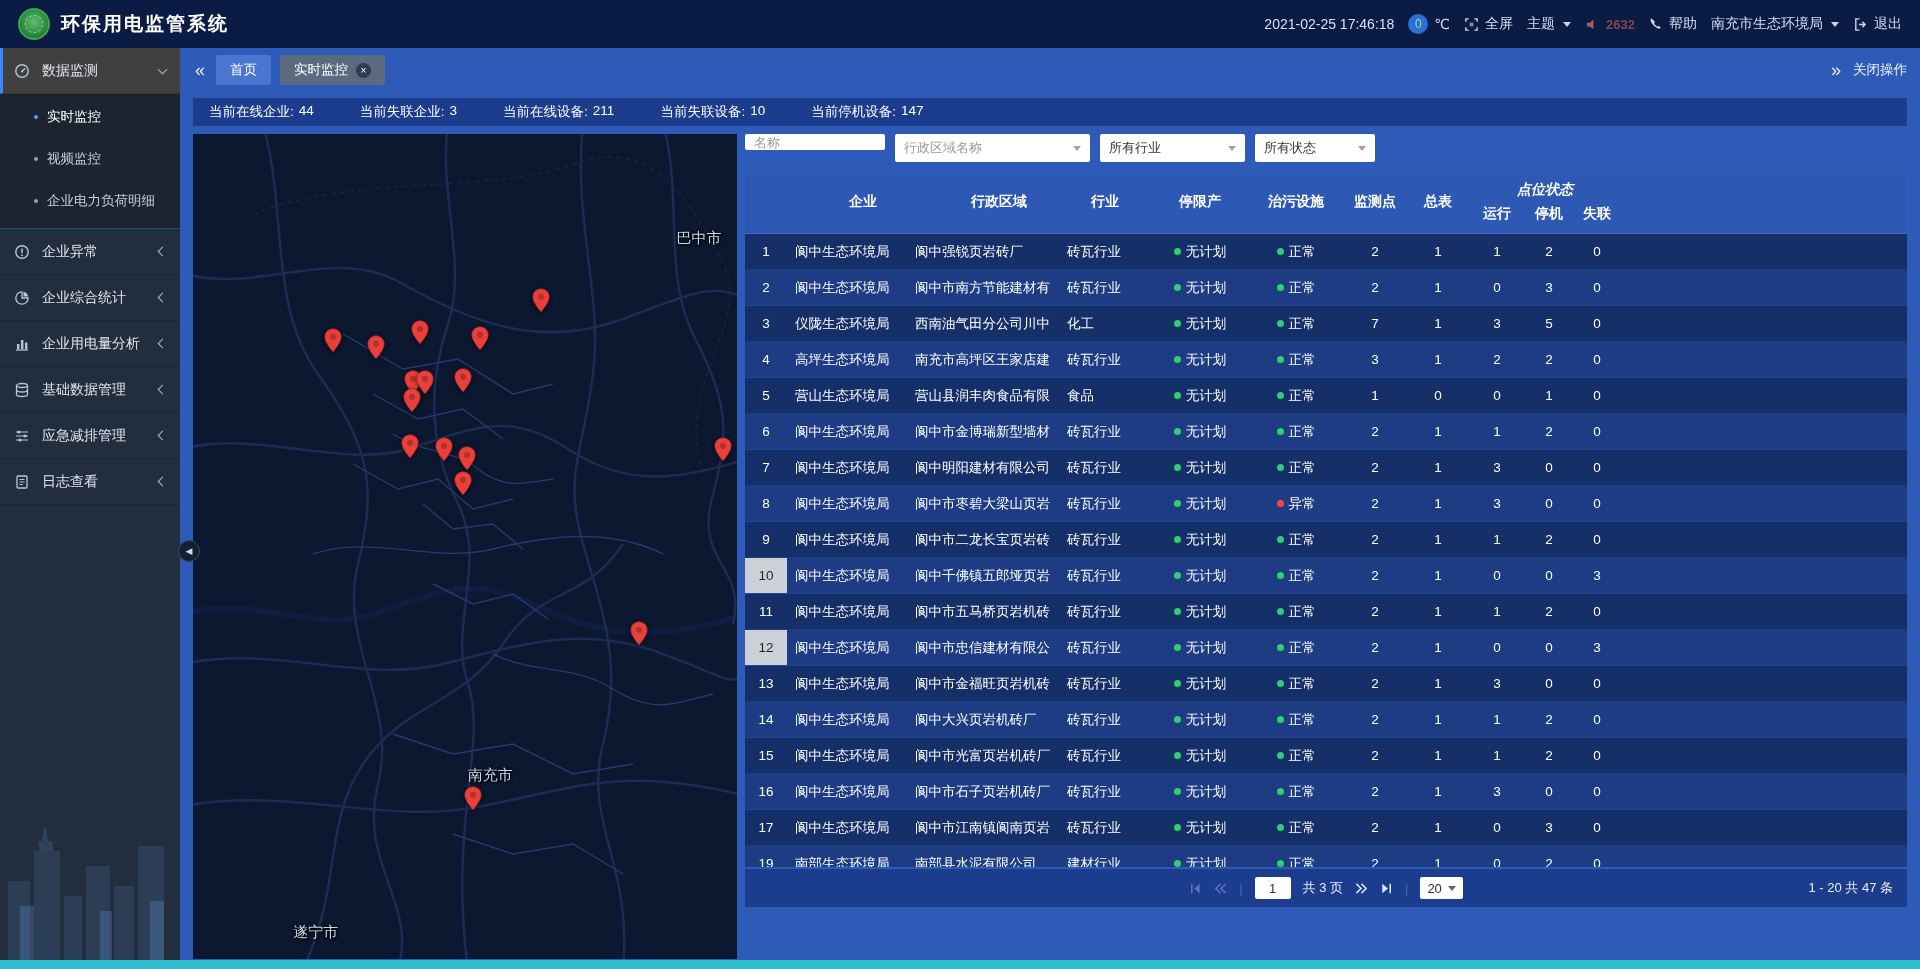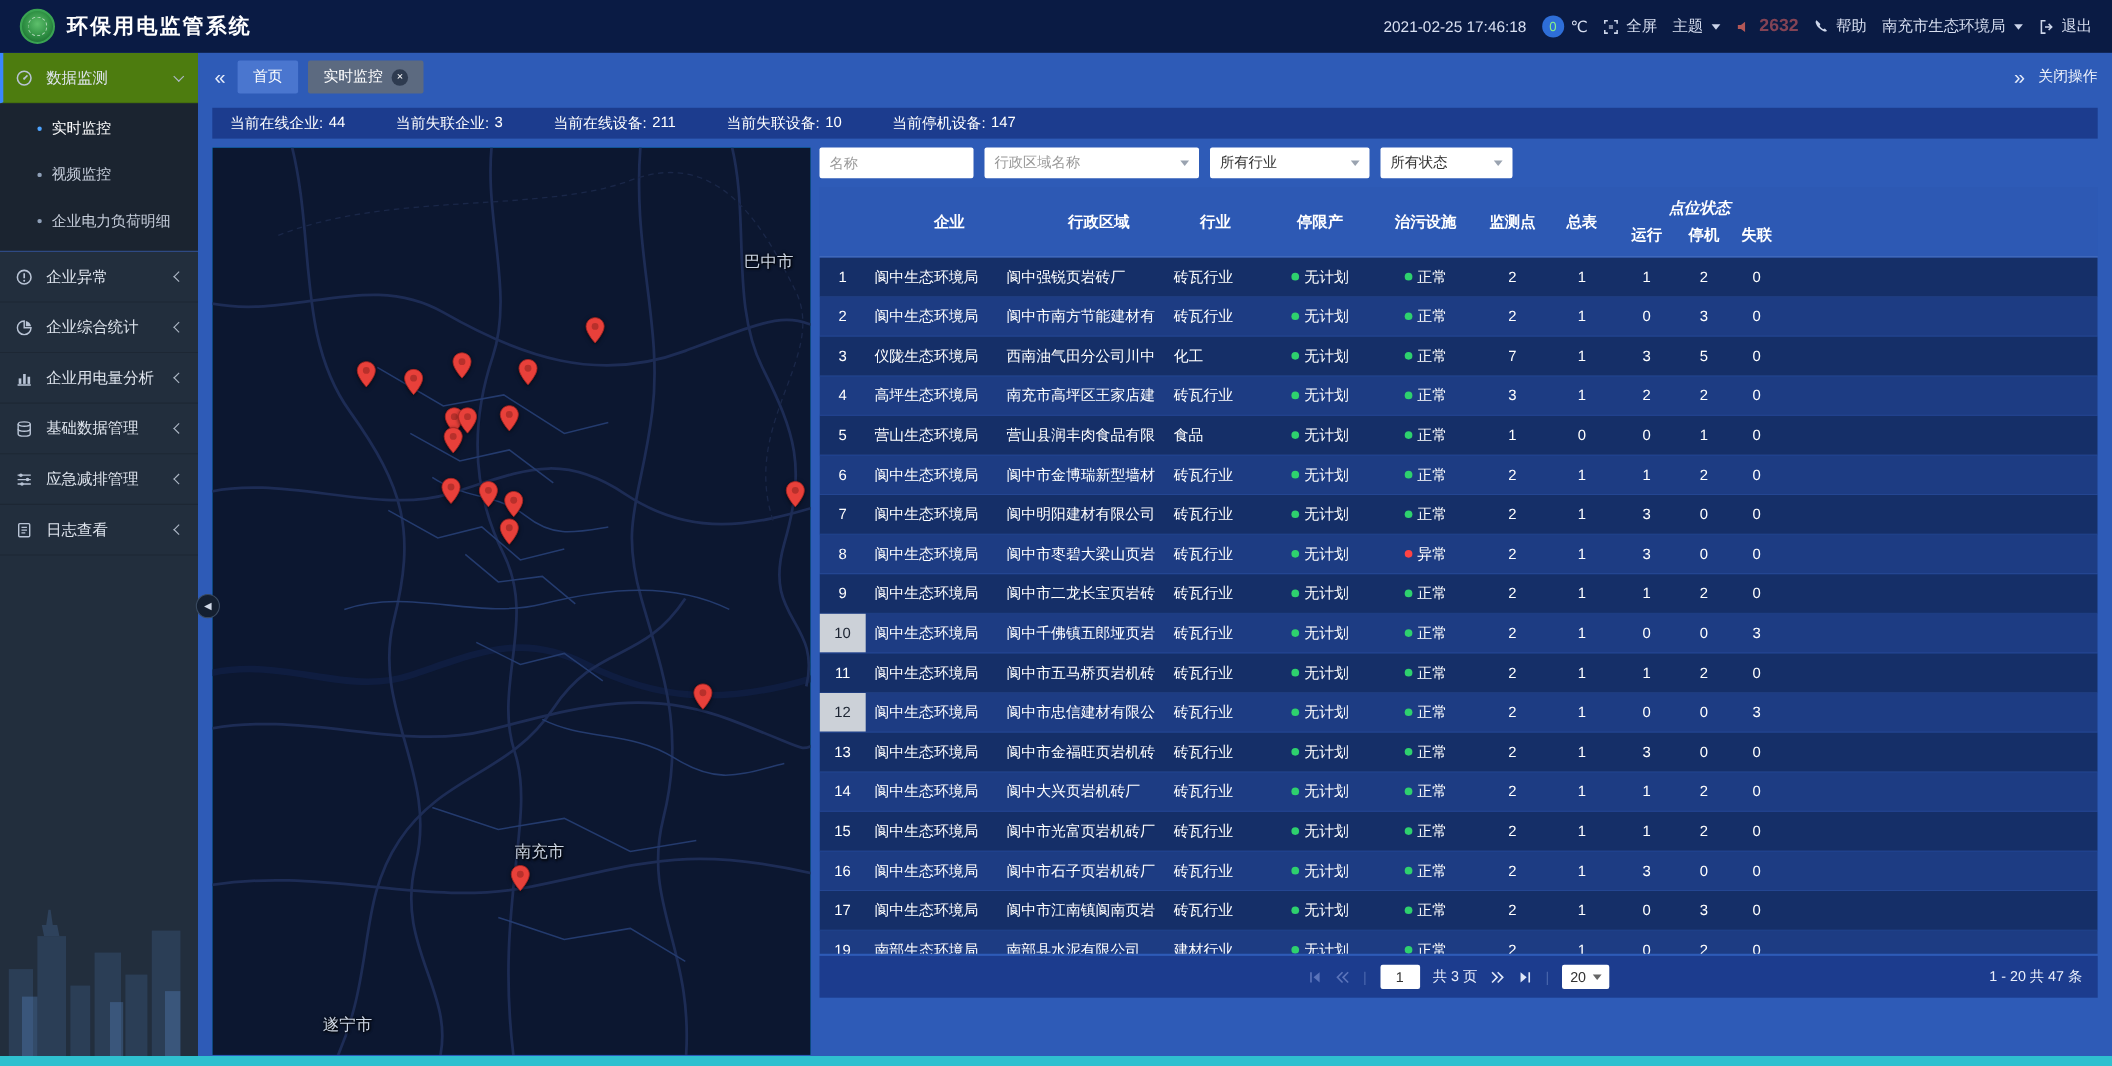--- a/index.html
+++ b/index.html
@@ -11,33 +11,33 @@
   .brand{display:flex;align-items:center;gap:11px}
   .logo{width:32px;height:32px;border-radius:50%;border:2px solid #3aa352;position:relative;
     background:radial-gradient(circle at 50% 42%,#5ec06c 0%,#2e8f43 55%,#135c27 100%)}
   .logo::after{content:"";position:absolute;inset:5px;border-radius:50%;border:1.5px dashed rgba(255,255,255,.55)}
   .app-title{color:#fff;font-size:19px;font-weight:bold;letter-spacing:2px}
   .hdr-right{display:flex;align-items:center;gap:14px;color:#d7def0;font-size:14px}
   .hdr-item{display:flex;align-items:center;gap:6px;cursor:pointer;white-space:nowrap}
   .hdr-datetime{color:#d9e0f2}
   .temp-badge{width:20px;height:20px;border-radius:50%;background:#2e6ed8;color:#86f08c;font-size:12px;
     display:flex;align-items:center;justify-content:center}
-  .alarm-count{color:rgba(231,100,100,.55);font-size:16px;font-weight:bold}
+  .alarm-count{color:rgba(231,100,100,.55);font-size:13px;font-weight:bold}
   .hicon{display:flex;color:#cdd6ea}
   .hicon svg{display:block}
   .alarm-icon{color:#b25757}
   .caret{width:0;height:0;border-left:4px solid transparent;border-right:4px solid transparent;
     border-top:5px solid #cbd4ea;margin-left:2px}
   
   .layout{display:flex;height:921px;position:relative}
   
   .sidebar{width:180px;background:#222e3d;flex:none;position:relative;overflow:hidden}
   .sb-group{height:46px;display:flex;align-items:center;gap:10px;padding:0 14px;color:#dfe5ee;
     font-size:14px;cursor:pointer;border-bottom:1px solid rgba(0,0,0,.14)}
-  .sb-group.active{background:#4d7c0f;border-left:3px solid #3a86ff;padding-left:11px}
+  .sb-group.active{background:#404040;border-left:3px solid #3a86ff;padding-left:11px}
   .sb-icon{width:18px;display:flex;color:#b9c4d6}
   .sb-icon svg{display:block}
   .sb-label{flex:1}
   .chev{width:7px;height:7px;border-right:1.6px solid #aeb8c6;border-bottom:1.6px solid #aeb8c6;display:inline-block}
   .chev-down{transform:rotate(45deg);margin-top:-3px}
   .chev-left{transform:rotate(135deg)}
   .sb-sub{background:#1b2430;padding:2px 0 6px;border-bottom:1px solid rgba(74,130,255,.4)}
   .sb-sub-item{height:42px;display:flex;align-items:center;gap:9px;padding-left:34px;color:#c6cedb;
     font-size:13.5px;cursor:pointer}
   .sb-sub-item .dot{width:4px;height:4px;border-radius:50%;background:#8fa0b8;flex:none}
@@ -65,21 +65,21 @@
   .pin{position:absolute;transform:translate(-50%,-100%);width:19px;height:25px;cursor:pointer}
   .pin svg{display:block;filter:drop-shadow(0 1px 2px rgba(0,0,0,.6))}
   .city-label{position:absolute;transform:translate(-50%,-50%);color:#cdd6e4;font-size:15px;
     text-shadow:0 0 3px #000,1px 1px 2px #000;white-space:nowrap}
   .collapse-handle{position:absolute;left:178px;top:492px;width:22px;height:22px;border-radius:50%;
     background:#141f30;border:1px solid #3a4a60;color:#cfd8e6;font-size:9px;display:flex;
     align-items:center;justify-content:center;cursor:pointer;z-index:20}
   
   .right-panel{flex:1;display:flex;flex-direction:column;min-width:0}
   .filters{display:flex;gap:10px;height:28px;flex:none}
-  .f-input{width:140px;height:28px;border:none;border-radius:2px;padding:0 9px;font-size:13px;
+  .f-input{width:140px;height:16px;border:none;border-radius:2px;padding:0 9px;font-size:13px;
     font-family:inherit;color:#333}
   .f-input::placeholder{color:#999}
   .f-select{height:28px;background:#fff;border-radius:2px;display:flex;align-items:center;
     justify-content:space-between;padding:0 9px;font-size:13px;color:#333;cursor:pointer}
   .f-select .ph{color:#999}
   .w195{width:195px}.w150{width:145px}.w120{width:120px}
   .sel-caret{width:0;height:0;border-left:4px solid transparent;border-right:4px solid transparent;
     border-top:5px solid #9aa3b0}
   
   .thead{display:flex;background:#2d59b4;height:64px;flex:none;margin-top:8px;color:#fff;

